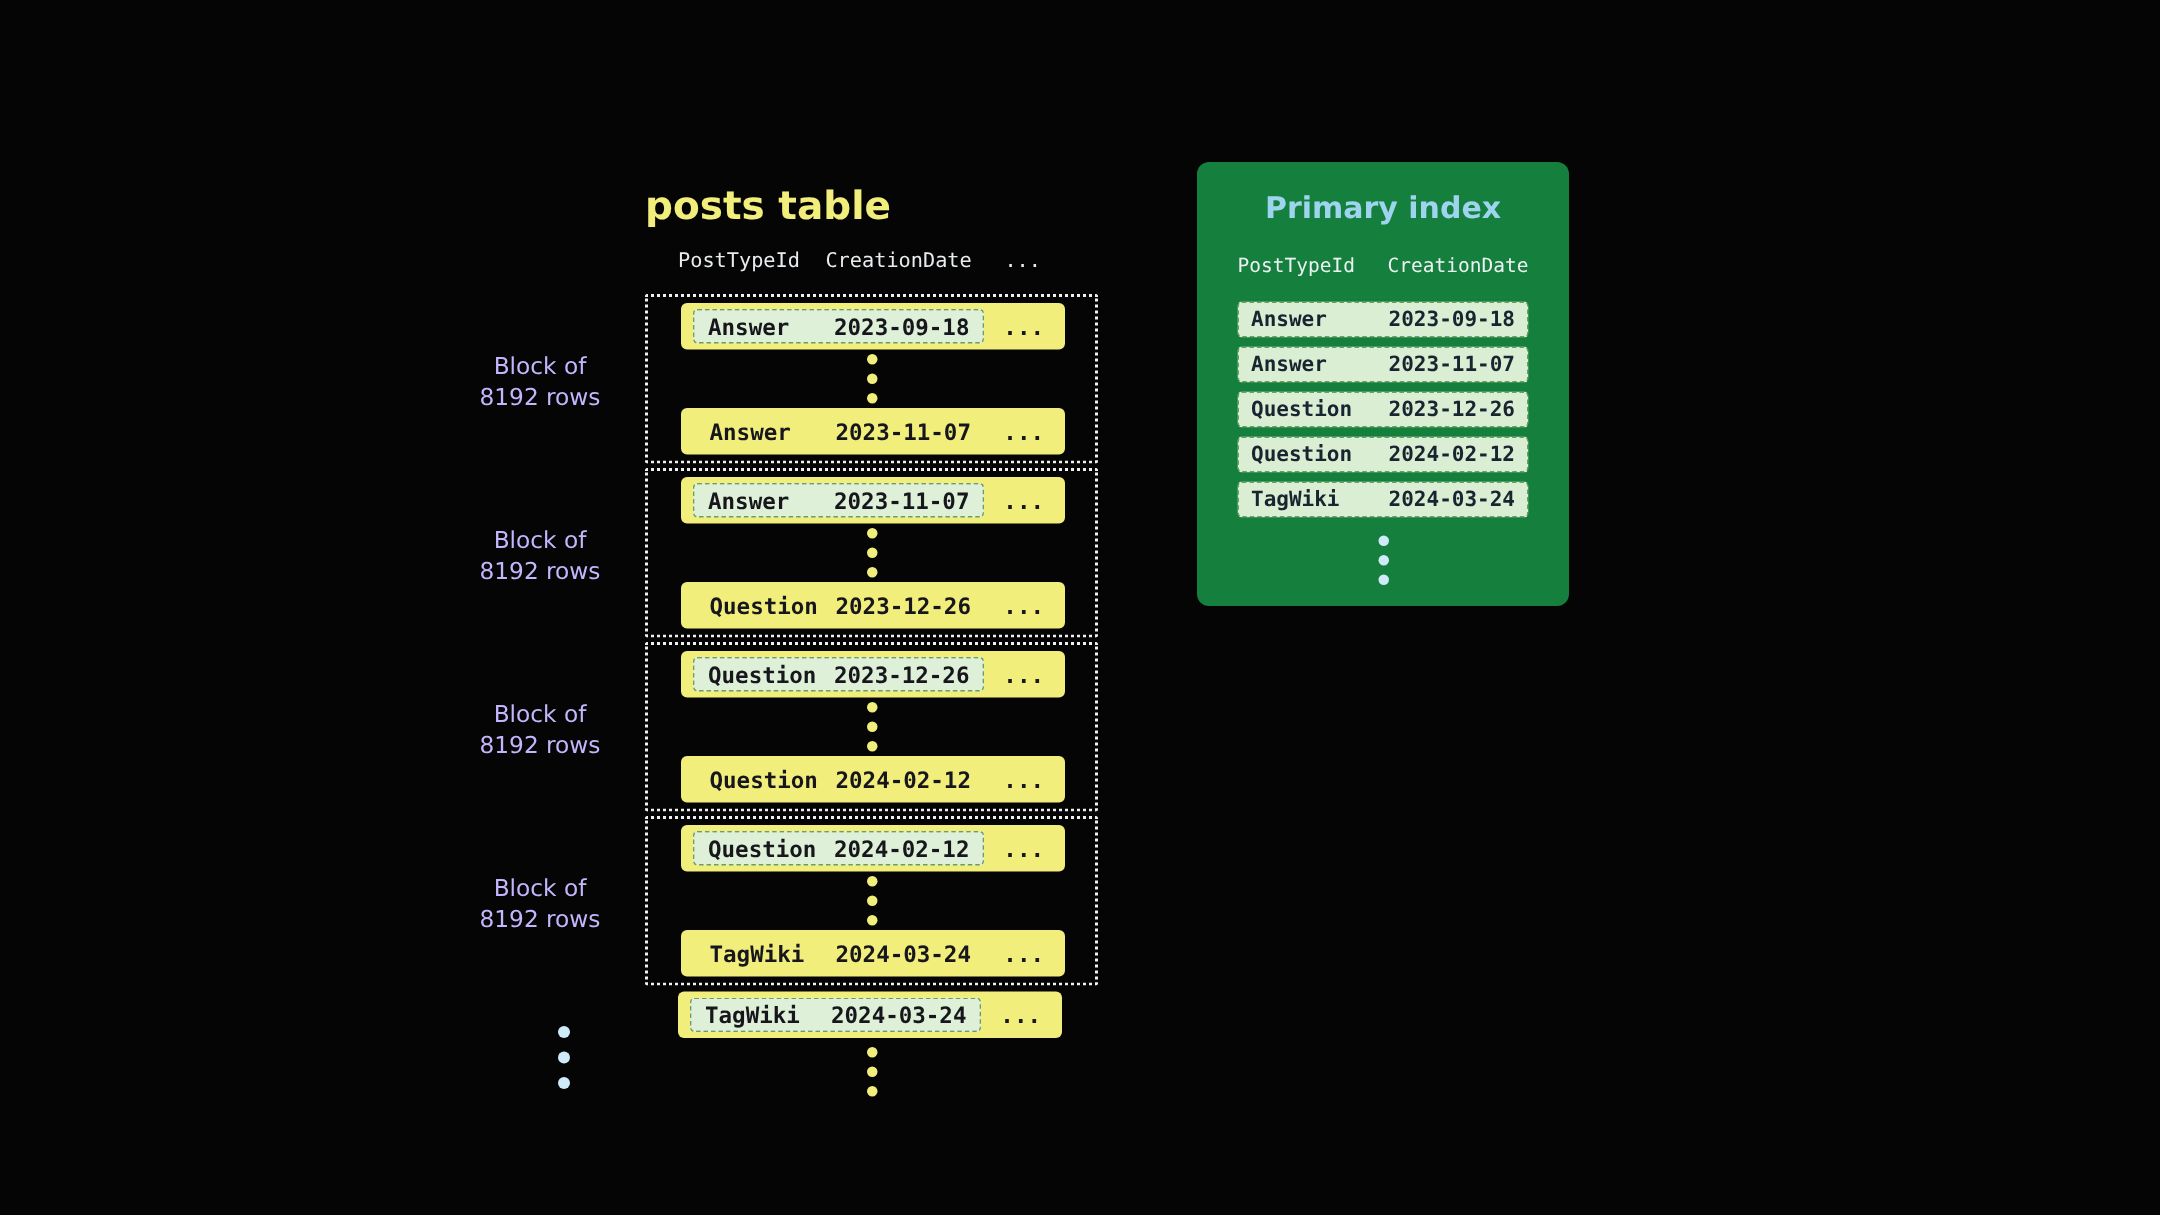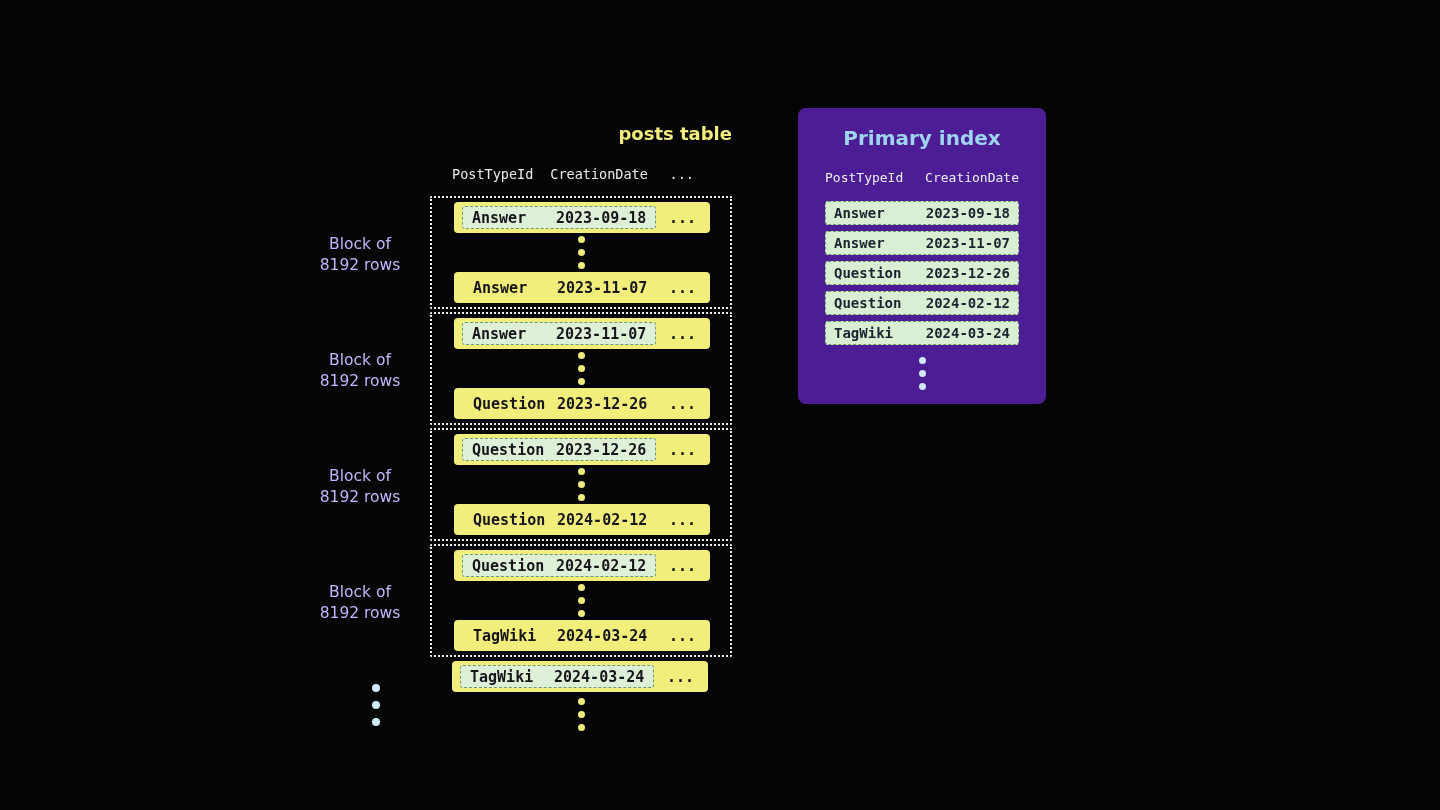--- a/index.html
+++ b/index.html
@@ -6,21 +6,21 @@
   html,body { background:#000; }
   .canvas {
     position:relative; width:1440px; height:810px;
     background:#050505; overflow:hidden;
     font-family:"DejaVu Sans", sans-serif;
   }
 
   
   .posts-title {
     position:absolute; left:430px; top:123px; width:302px;
-    text-align:right; color:#f1ee7c; font-size:18px; font-weight:700;
+    text-align:left; color:#f1ee7c; font-size:26px; font-weight:700;
   }
   .col-head {
     position:absolute; left:452px; top:166px; width:256px;
     display:flex; gap:17px; color:#e9ecee;
     font-family:"DejaVu Sans Mono", monospace; font-size:13.5px;
   }
   .col-head .head-ellip { margin-left:auto; margin-right:14px; }
 
   .block {
     position:absolute; left:430px; width:302px; height:113px;
@@ -55,21 +55,21 @@
   }
 
   .trailing-row { position:absolute; left:452px; top:661px; width:256px; margin:0; }
   .trailing-dots { position:absolute; left:430px; top:698px; width:302px; }
   .bl-dots { position:absolute; left:326px; top:684px; width:100px; gap:9px; }
   .bl-dots .dot { width:8px; height:8px; }
 
   
   .index-panel {
     position:absolute; left:798px; top:108px; width:248px; height:296px;
-    background:#4c1d95; border-radius:8px;
+    background:#15803d; border-radius:8px;
   }
   .index-title {
     margin-top:18px; text-align:center;
     color:#9fd4ef; font-size:20px; font-weight:700;
   }
   .index-head {
     margin:20px 27px 0; display:flex; justify-content:space-between;
     color:#edf1f3; font-family:"DejaVu Sans Mono", monospace; font-size:13px;
   }
   .index-rows { margin:16px 27px 0; }

